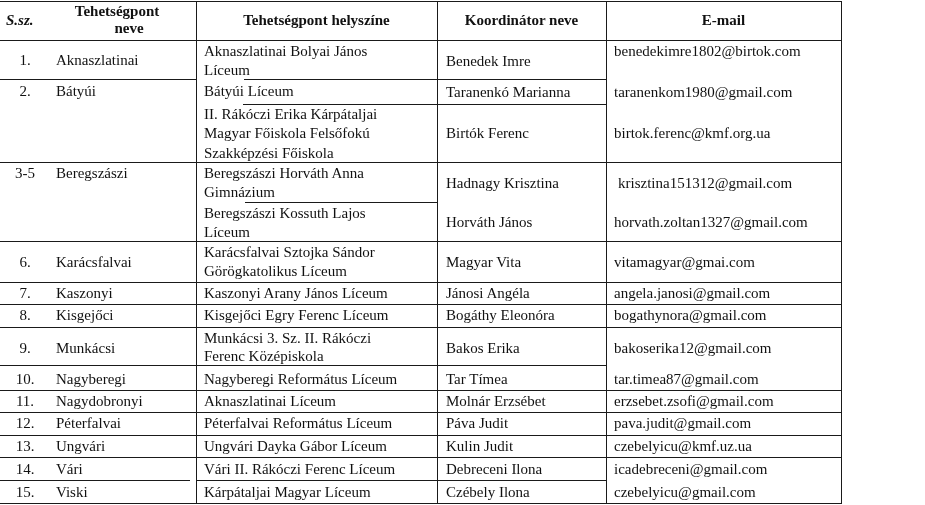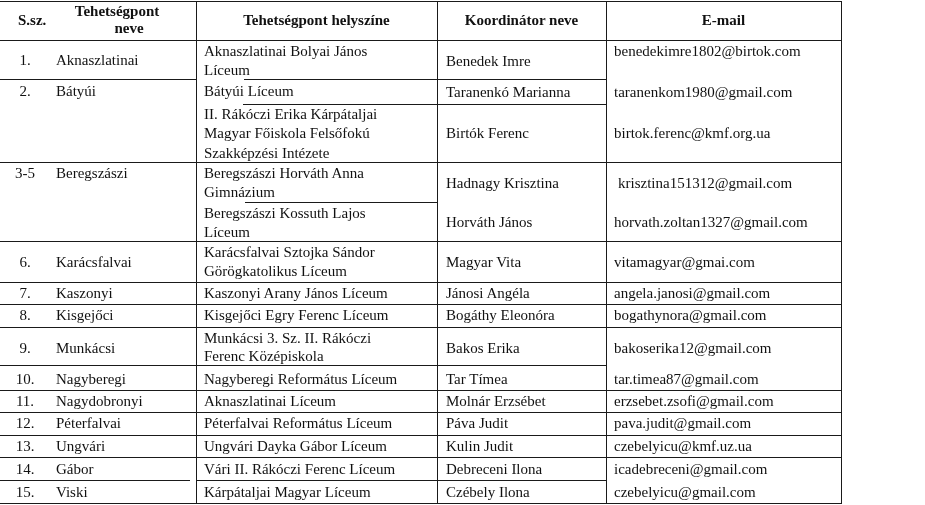--- a/index.html
+++ b/index.html
@@ -34,21 +34,21 @@
   <div class="hl" style="left:0;top:457px;width:842px"></div>
   <div class="hl" style="left:0;top:480px;width:190px"></div>
   <div class="hl" style="left:196px;top:480px;width:410px"></div>
   <div class="hl" style="left:0;top:503px;width:842px"></div>
 
   <div class="vl" style="left:196px;top:1px;height:503px"></div>
   <div class="vl" style="left:437px;top:1px;height:503px"></div>
   <div class="vl" style="left:606px;top:1px;height:503px"></div>
   <div class="vl" style="left:841px;top:1px;height:503px"></div>
 
-  <div class="h" style="left:18px;top:12px;">S.sz.</div>
+  <div class="h" style="left:6px;top:12px;font-style:italic;">S.sz.</div>
   <div class="h" style="left:62px;top:3px;width:110px;">Tehetségpont</div>
   <div class="h" style="left:74px;top:20px;width:110px;">neve</div>
   <div class="h" style="left:196px;top:12px;width:241px;">Tehetségpont helyszíne</div>
   <div class="h" style="left:437px;top:12px;width:169px;">Koordinátor neve</div>
   <div class="h" style="left:606px;top:12px;width:235px;">E-mail</div>
 
   <div class="t c" style="left:10px;top:50px;width:30px">1.</div>
   <div class="t" style="left:56px;top:50px">Aknaszlatinai</div>
   <div class="t" style="left:204px;top:41px">Aknaszlatinai Bolyai János</div>
   <div class="t" style="left:204px;top:60px">Líceum</div>
@@ -56,21 +56,21 @@
   <div class="t" style="left:614px;top:41px">benedekimre1802@birtok.com</div>
 
   <div class="t c" style="left:10px;top:81px;width:30px">2.</div>
   <div class="t" style="left:56px;top:81px">Bátyúi</div>
   <div class="t" style="left:204px;top:81px">Bátyúi Líceum</div>
   <div class="t" style="left:446px;top:82px">Taranenkó Marianna</div>
   <div class="t" style="left:614px;top:82px">taranenkom1980@gmail.com</div>
 
   <div class="t" style="left:204px;top:104px">II. Rákóczi Erika Kárpátaljai</div>
   <div class="t" style="left:204px;top:123px">Magyar Főiskola Felsőfokú</div>
-  <div class="t" style="left:204px;top:143px">Szakképzési Intézete</div>
+  <div class="t" style="left:204px;top:143px">Szakképzési Főiskola</div>
   <div class="t" style="left:446px;top:123px">Birtók Ferenc</div>
   <div class="t" style="left:614px;top:123px">birtok.ferenc@kmf.org.ua</div>
 
   <div class="t c" style="left:10px;top:163px;width:30px">3-5</div>
   <div class="t" style="left:56px;top:163px">Beregszászi</div>
   <div class="t" style="left:204px;top:163px">Beregszászi Horváth Anna</div>
   <div class="t" style="left:204px;top:182px">Gimnázium</div>
   <div class="t" style="left:446px;top:173px">Hadnagy Krisztina</div>
   <div class="t" style="left:618px;top:173px">krisztina151312@gmail.com</div>
 
@@ -123,21 +123,21 @@
   <div class="t" style="left:446px;top:413px">Páva Judit</div>
   <div class="t" style="left:614px;top:413px">pava.judit@gmail.com</div>
 
   <div class="t c" style="left:10px;top:436px;width:30px">13.</div>
   <div class="t" style="left:56px;top:436px">Ungvári</div>
   <div class="t" style="left:204px;top:436px">Ungvári Dayka Gábor Líceum</div>
   <div class="t" style="left:446px;top:436px">Kulin Judit</div>
   <div class="t" style="left:614px;top:436px">czebelyicu@kmf.uz.ua</div>
 
   <div class="t c" style="left:10px;top:459px;width:30px">14.</div>
-  <div class="t" style="left:56px;top:459px">Gábor</div>
+  <div class="t" style="left:56px;top:459px">Vári</div>
   <div class="t" style="left:204px;top:459px">Vári II. Rákóczi Ferenc Líceum</div>
   <div class="t" style="left:446px;top:459px">Debreceni Ilona</div>
   <div class="t" style="left:614px;top:459px">icadebreceni@gmail.com</div>
 
   <div class="t c" style="left:10px;top:482px;width:30px">15.</div>
   <div class="t" style="left:56px;top:482px">Viski</div>
   <div class="t" style="left:204px;top:482px">Kárpátaljai Magyar Líceum</div>
   <div class="t" style="left:446px;top:482px">Czébely Ilona</div>
   <div class="t" style="left:614px;top:482px">czebelyicu@gmail.com</div>
 

